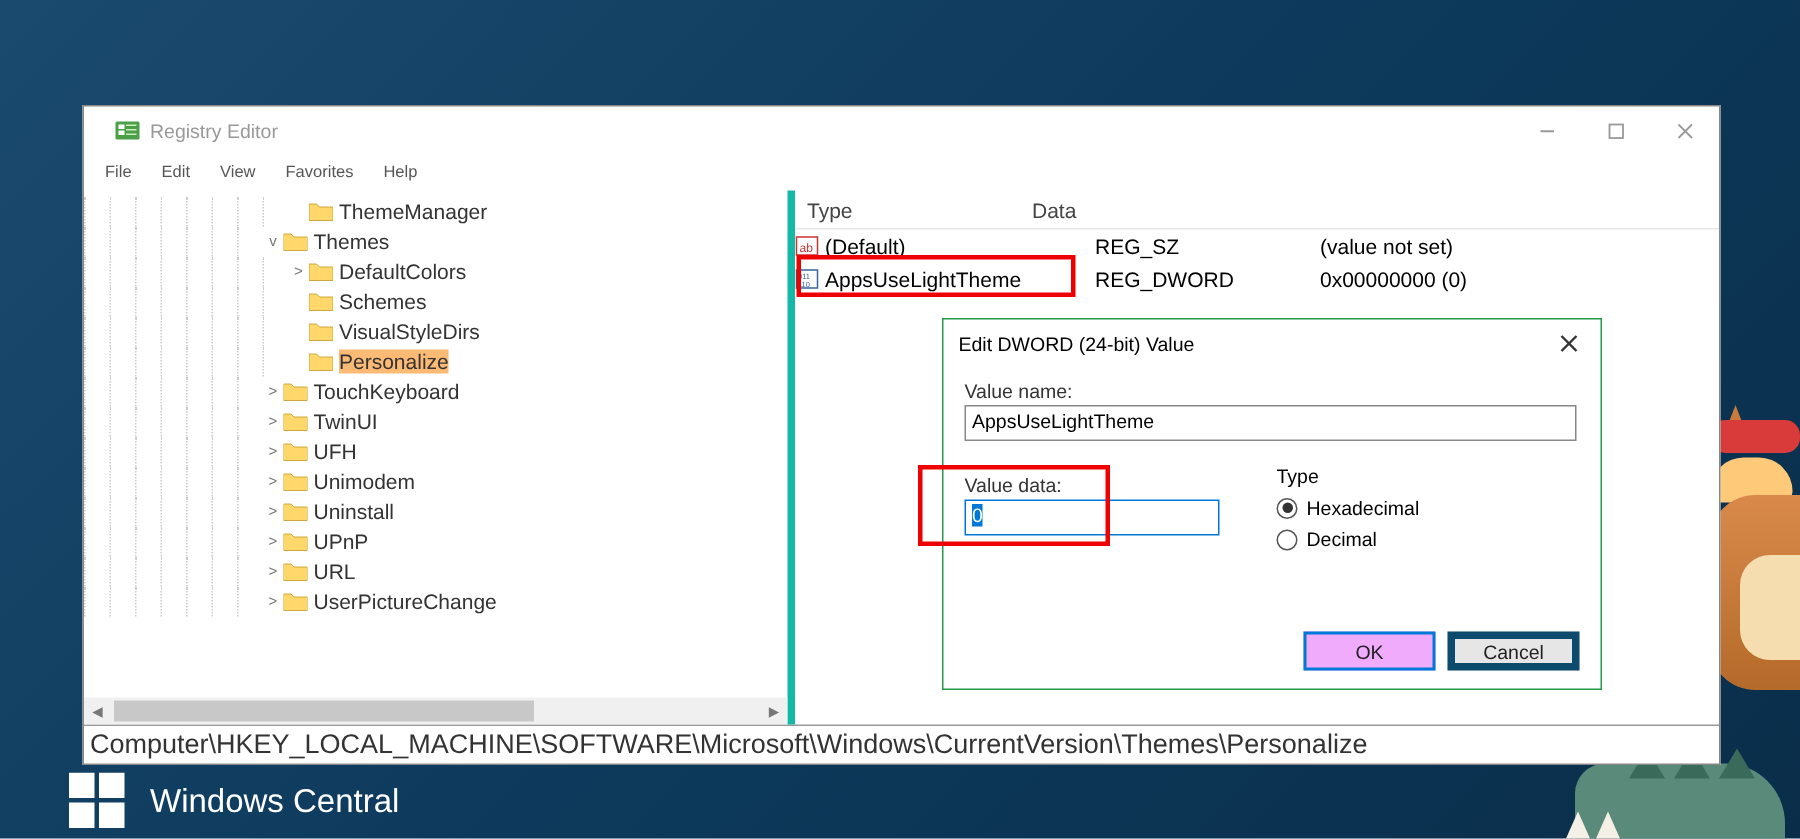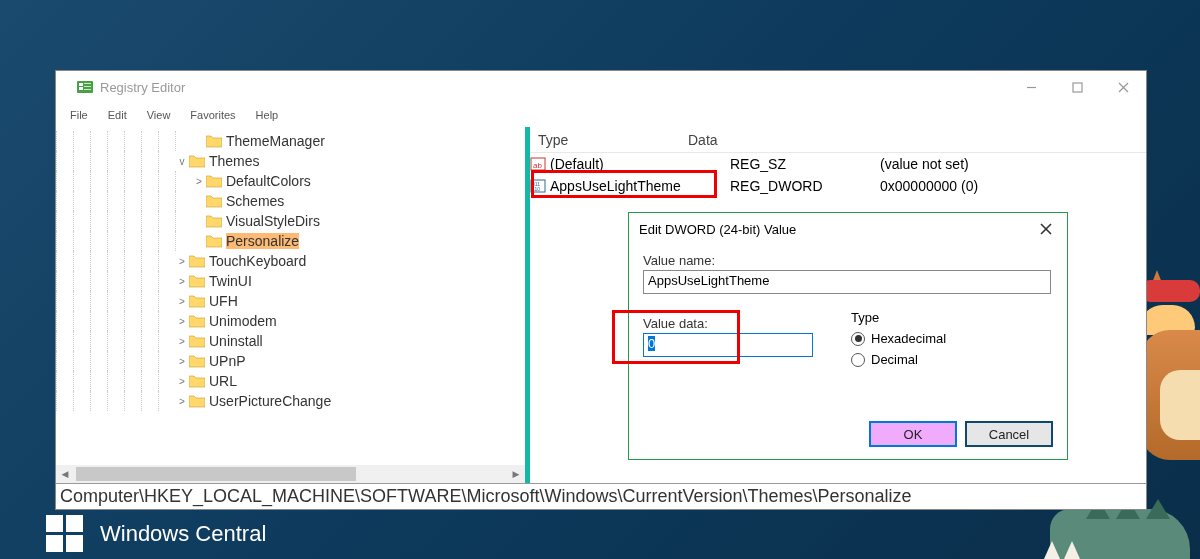--- a/index.html
+++ b/index.html
@@ -53,21 +53,21 @@
   .dlg-col1 { width: 208px; }
   .dlg-valdata { width: 170px; height:24px; border:1px solid #0078d7; padding:2px 4px; font-size:13px; color:#0060c0; margin-top:2px;}
   .dlg-valdata .selhl { background:#0078d7; color:#fff;}
   .dlg-fieldset { }
   .radio-row { display:flex; align-items:center; margin-top:6px; cursor:default;}
   .radio { width:14px; height:14px; border:1px solid #555; border-radius:50%; margin-right:6px; display:flex; align-items:center; justify-content:center;}
   .radio.on::after { content:""; width:7px; height:7px; background:#333; border-radius:50%;}
   .dlg-buttons { position:absolute; right:14px; bottom:12px; display:flex; gap:8px;}
   .btn { width:88px; height:26px; display:flex; align-items:center; justify-content:center; font-size:13px; cursor:default;}
   .btn.ok { border:2px solid #0078d7; background:#f0abfc; color:#222;}
-  .btn.cancel { background:#e6e6e6; border:2px solid #0c4a6e; color:#222;}
+  .btn.cancel { background:#e6e6e6; border:5px solid #0c4a6e; color:#222;}
   .redbox2 { position:absolute; border:3px solid #e00; left: 612px; top: 310px; width: 128px; height: 54px; pointer-events:none;}
   
   .statusbar { height: 24px; border-top: 1px solid #999; padding: 2px 4px; font-size: 18px; color:#333; }
   
   .brand { position:absolute; left: 46px; bottom: 6px; display:flex; align-items:center; color:#fff; }
   .brand-logo { width:38px; height:38px; margin-right:16px;}
   .brand-logo svg { width:38px; height:38px;}
   .brand-text { font-size:22px; font-weight:400;}
   
   .bg-fox { position:absolute; right:0; top:140px; width:70px; height:180px; pointer-events:none;}

